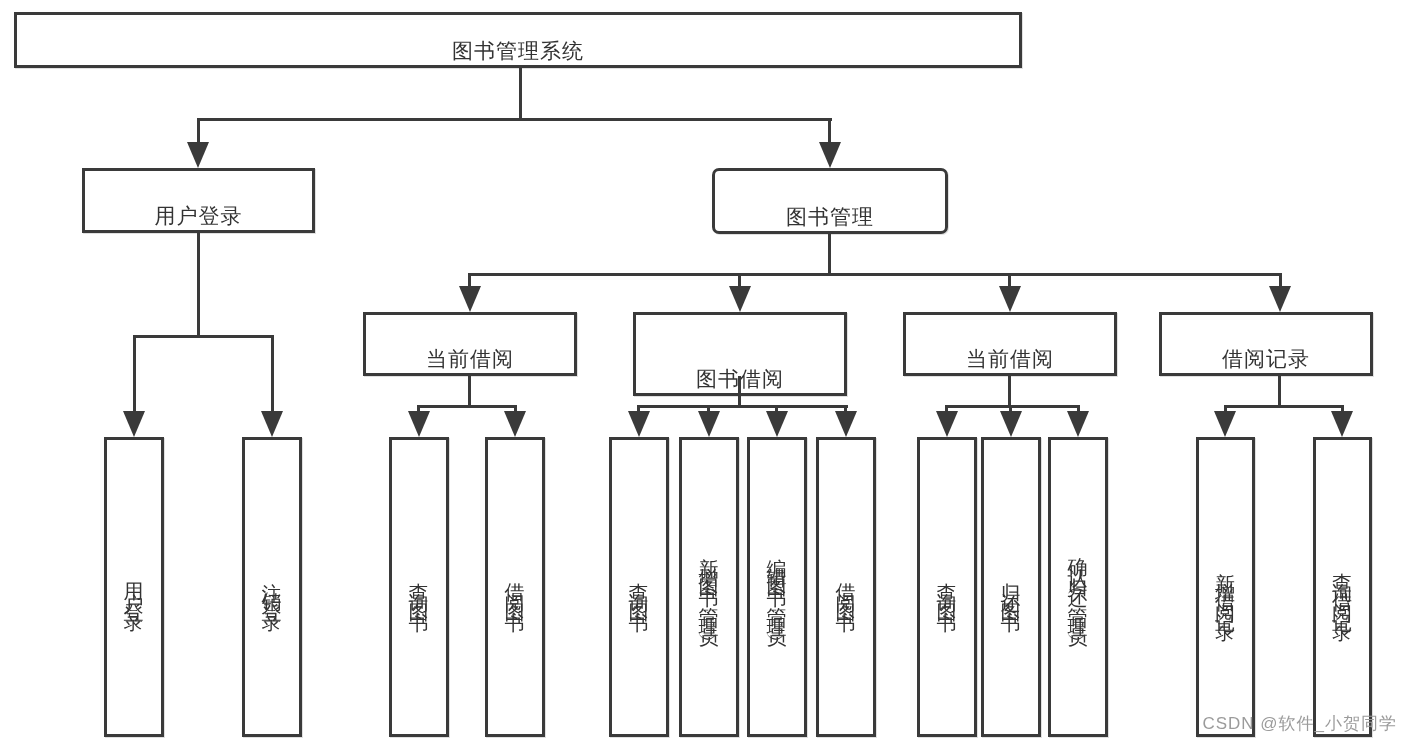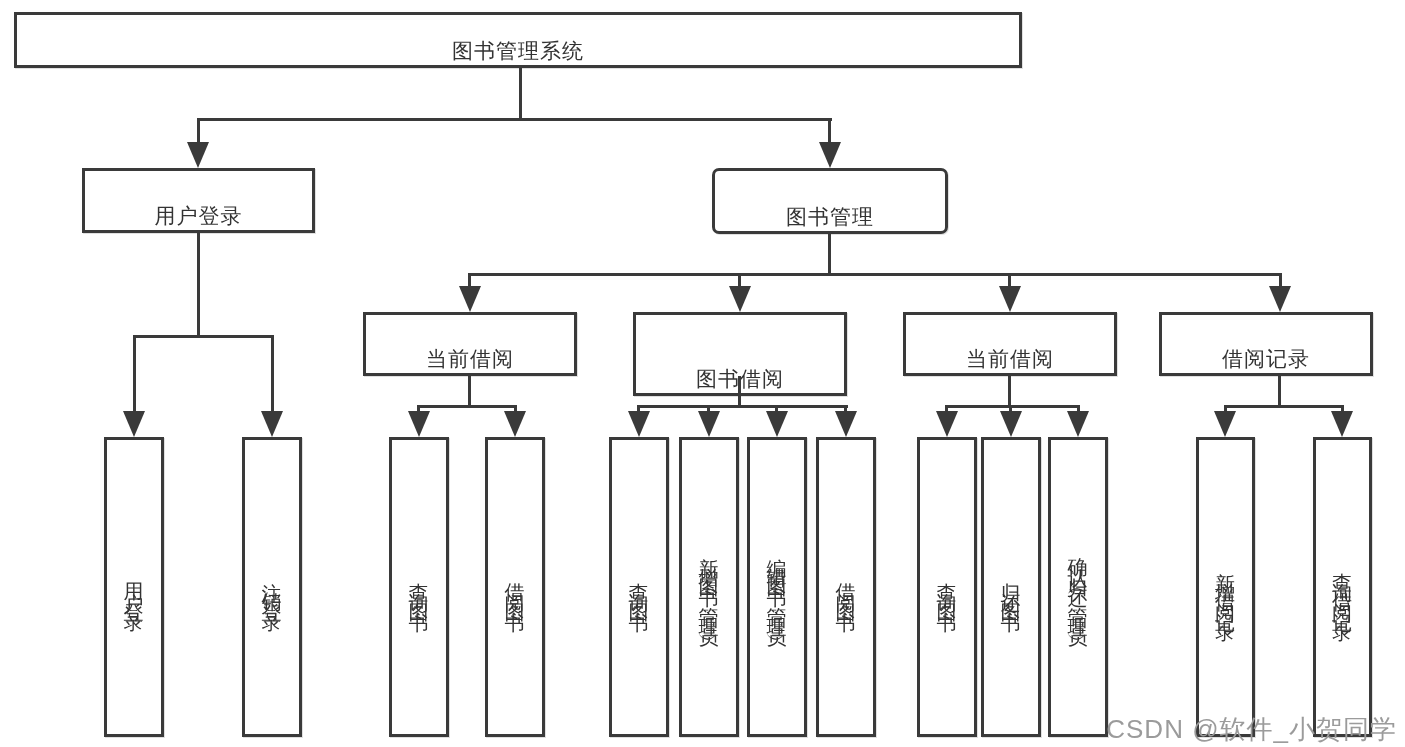--- a/index.html
+++ b/index.html
@@ -53,21 +53,21 @@
   .hline{position:absolute;height:3px;background:var(--line);}
   .arrow{
     position:absolute;width:0;height:0;
     border-left:11px solid transparent;
     border-right:11px solid transparent;
     border-top:26px solid var(--line);
   }
   .watermark{
     position:absolute;
     top:712px;right:8px;
-    font-size:26px;
+    font-size:17px;
     color:var(--wm);
     letter-spacing:1px;
     white-space:nowrap;
   }
 </style>
 </head>
 <body>
 
 <div id="stage">
 

